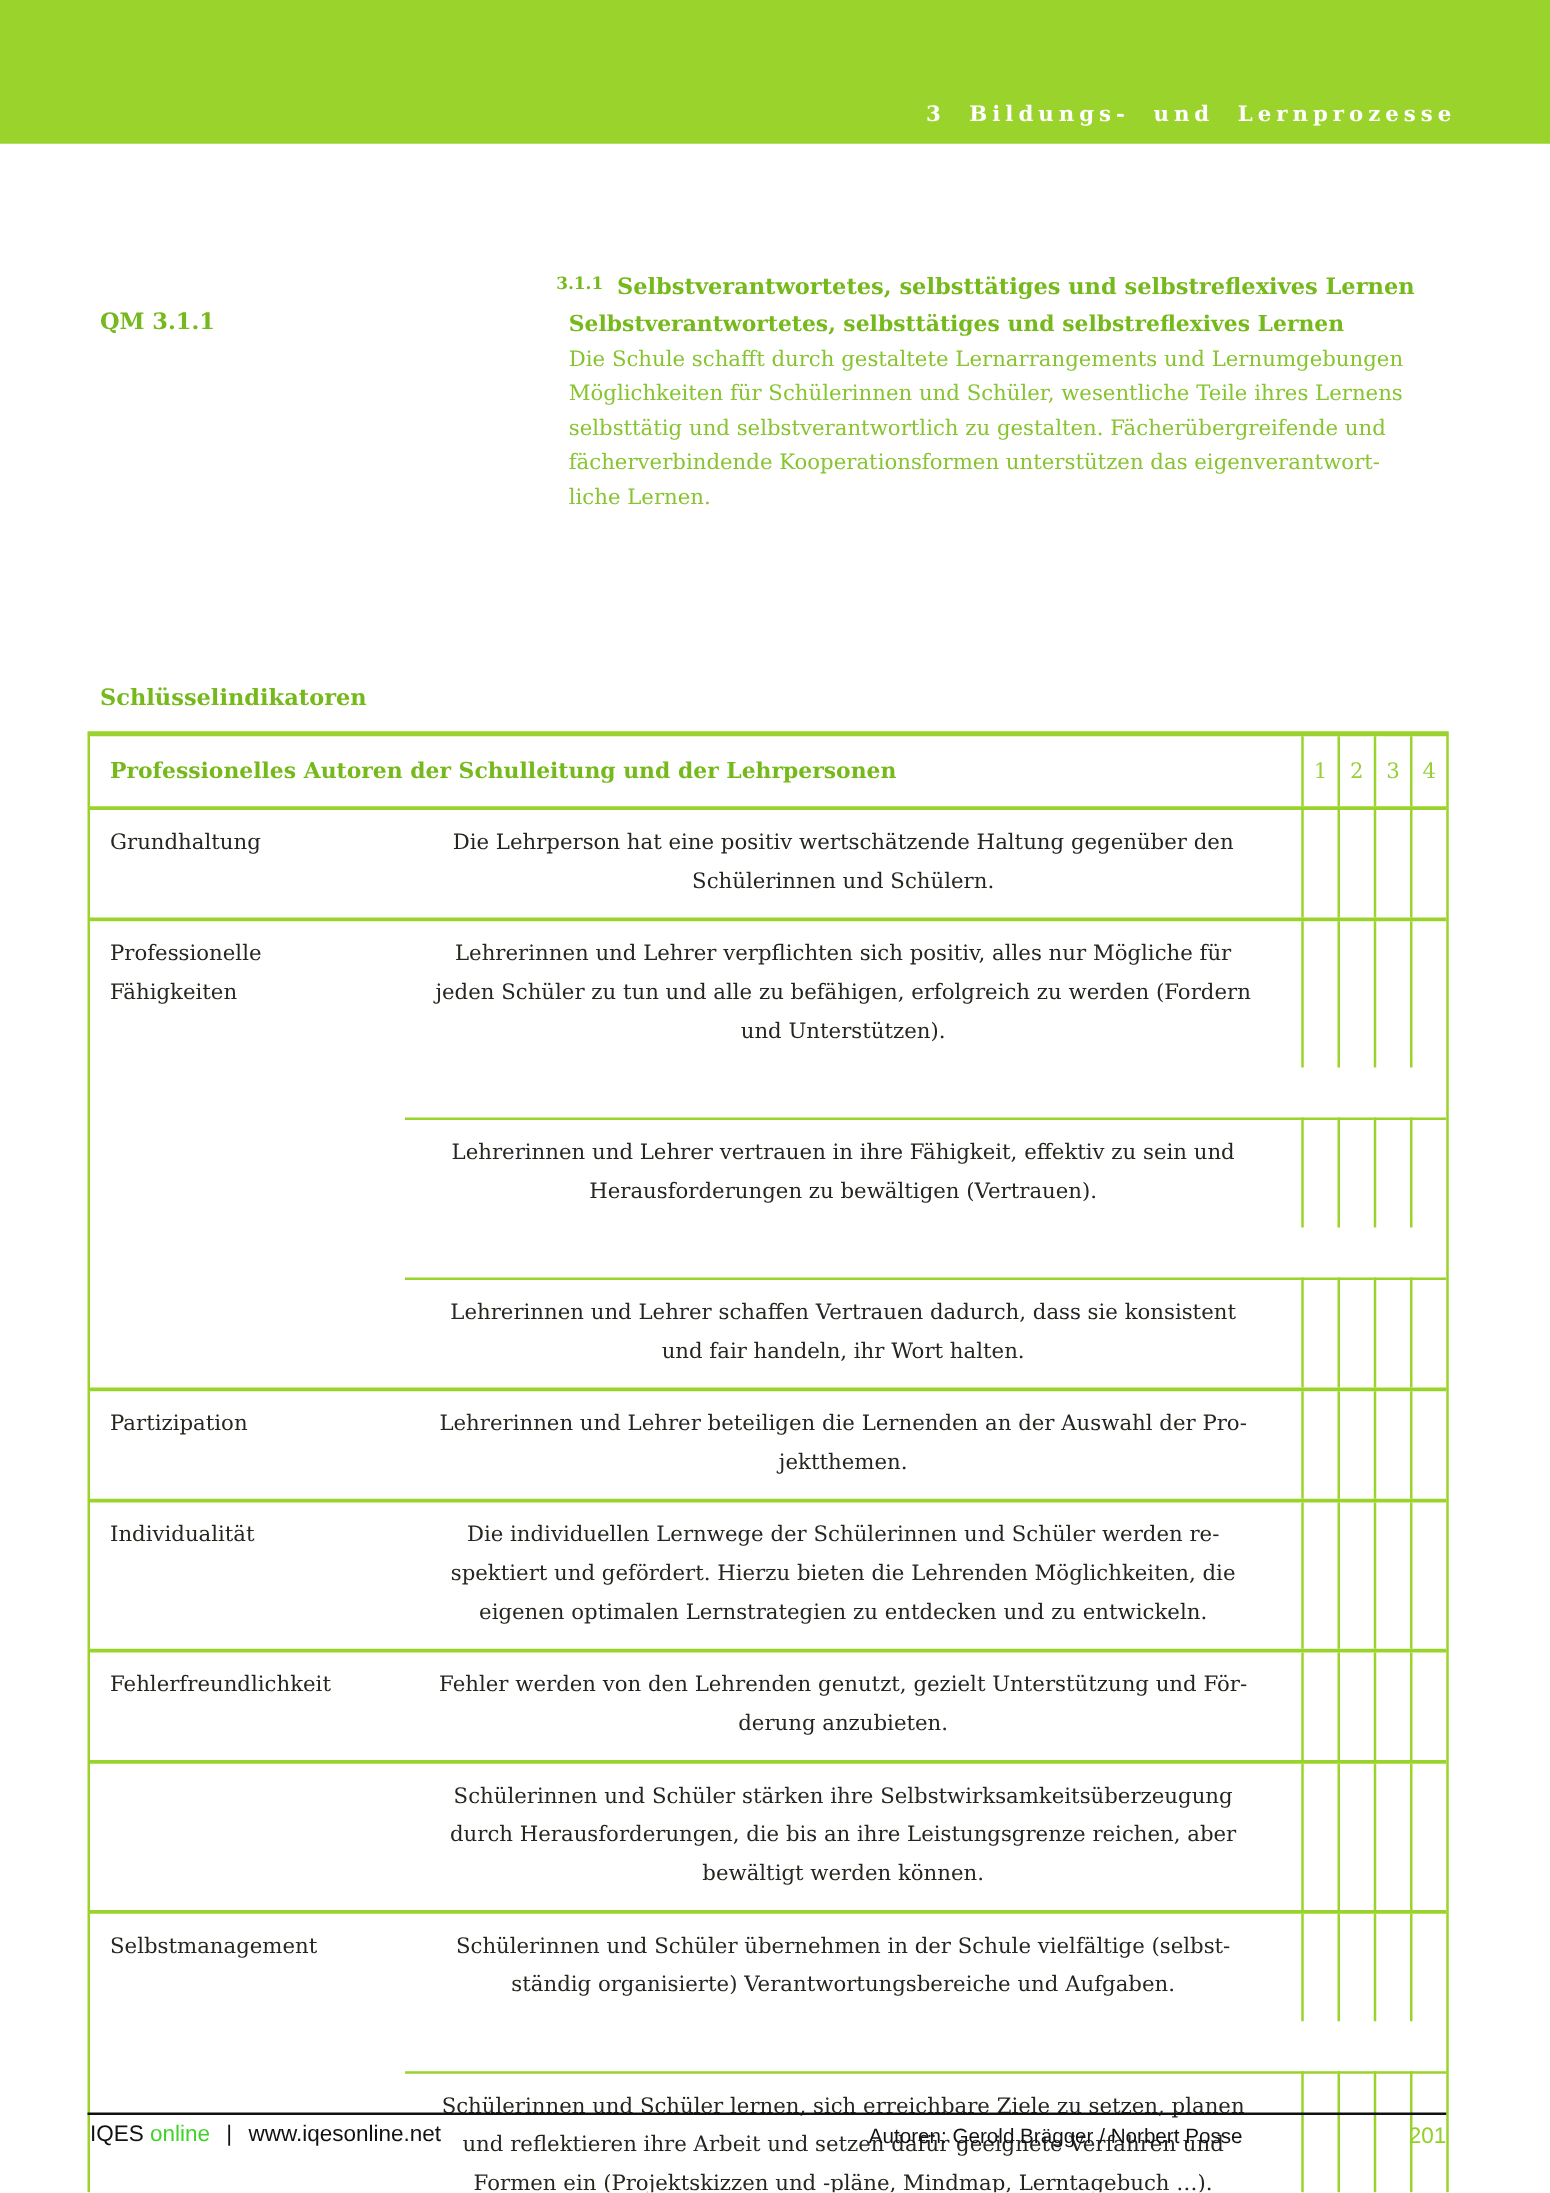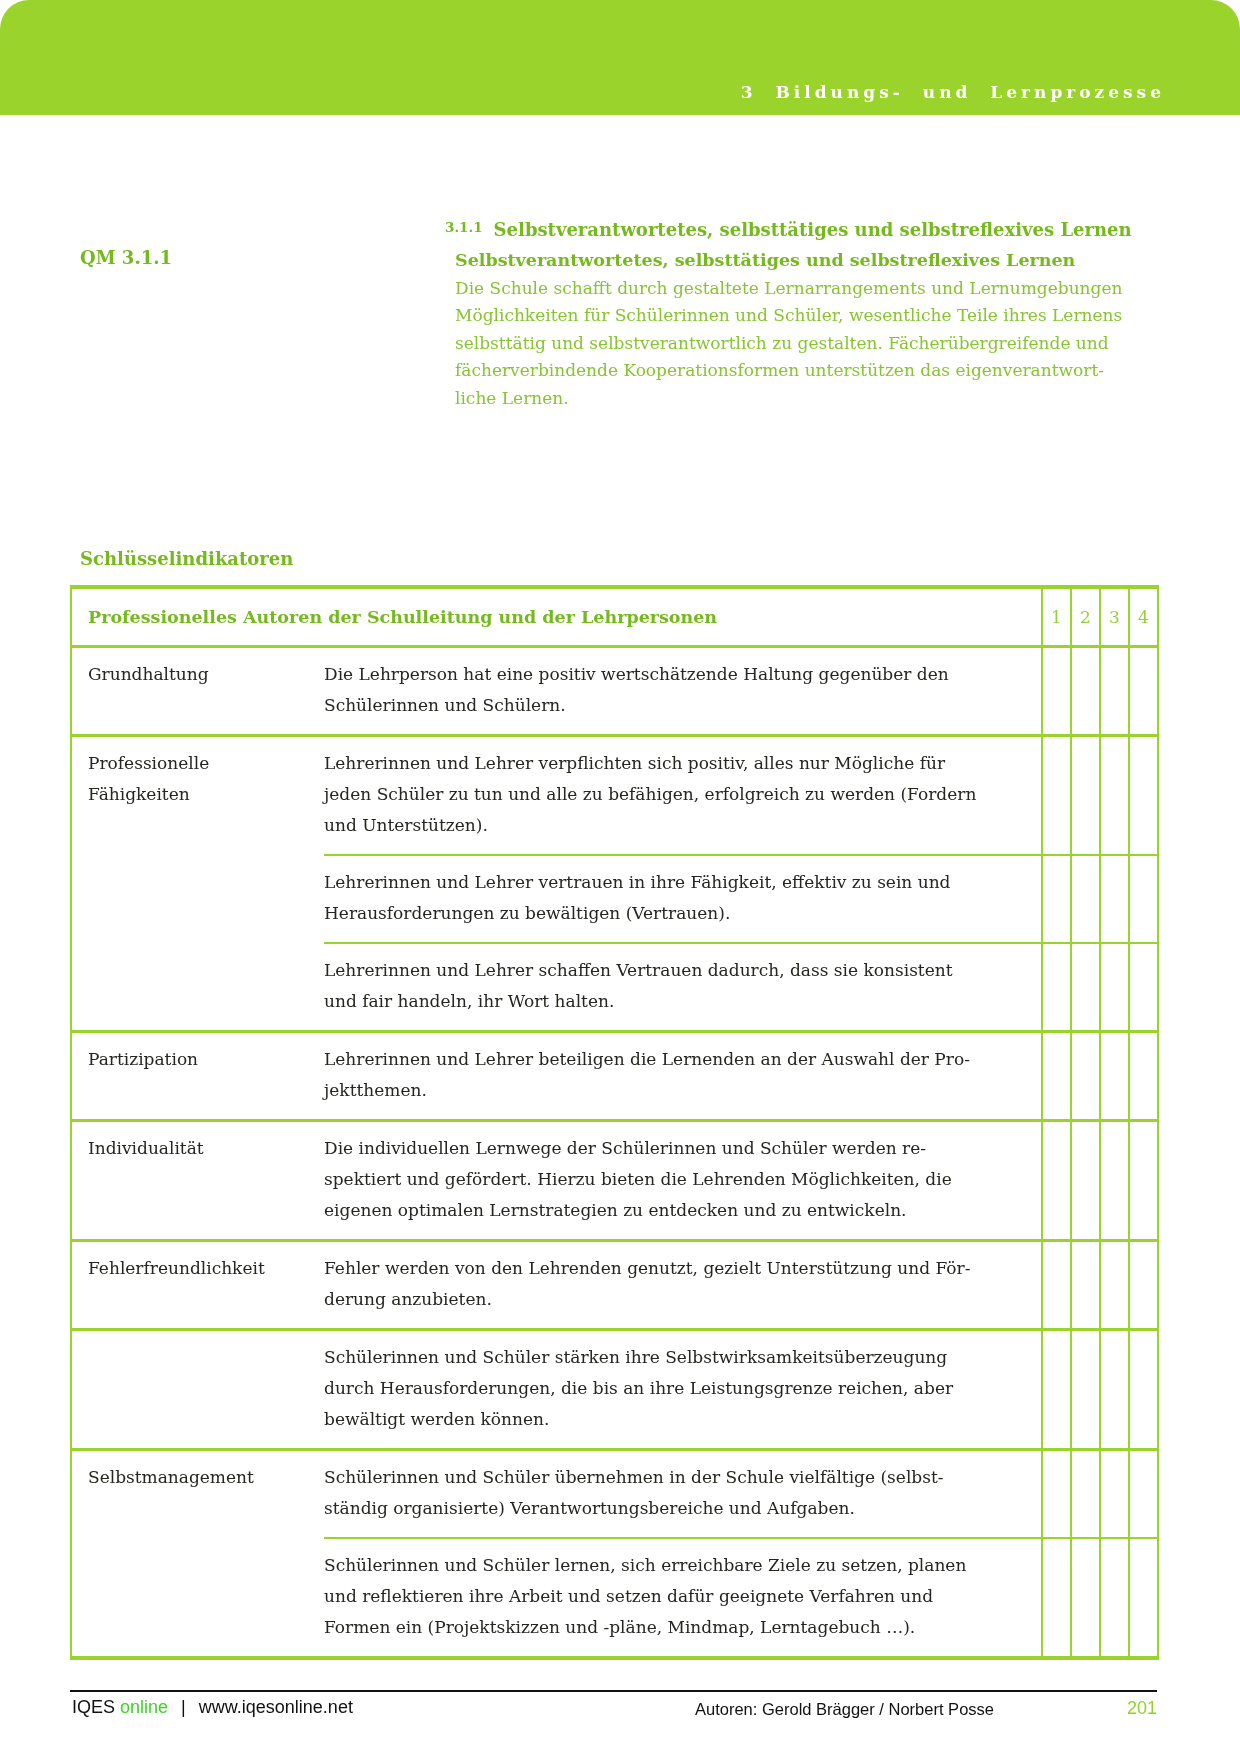--- a/index.html
+++ b/index.html
@@ -1,18 +1,18 @@
 <!DOCTYPE html>
 <html><head>
 <meta charset="utf-8">
 <style>
   html,body{margin:0;padding:0;background:#fff;}
   .page{
     position:relative;width:1240px;height:1754px;background:#ffffff;overflow:hidden;
-    font-family:"DejaVu Serif","Liberation Serif",serif;color:var(--ink,#26251f);border-radius:29px;
+    font-family:"DejaVu Serif","Liberation Serif",serif;color:var(--ink,#26251f);
   }
   .pre{white-space:pre-line;}
 
   
   .topbar{
     position:absolute;top:0;left:0;width:1240px;height:115px;
     background:var(--accent_green,#9ad32b);
     display:flex;align-items:flex-end;justify-content:flex-end;
     padding:0 75px 13px 0;box-sizing:border-box;
   }
@@ -74,24 +74,24 @@
     display:grid;grid-template-columns:252px 717px repeat(4,29px);
     grid-auto-rows:auto;
   }
   .trow + .trow{border-top:3px solid var(--accent_green,#9ad32b);}
   .label{
     grid-column:1;grid-row:1 / span var(--span,1);
     padding:11px 8px 12px 16px;font-size:17px;line-height:31px;
   }
   .text{
     grid-column:2;padding:11px 16px 13px 0;
-    font-size:17px;line-height:31px;
+    font-size:17px;line-height:31px;text-align:center;
   }
   .rate{border-left:2px solid var(--accent_green,#9ad32b);}
-  .s-next{border-top:2px solid var(--accent_green,#9ad32b);}
+  .s-next{border-top:2px solid var(--accent_green,#9ad32b);margin-top:40px;}
 
   
   .footer-rule{
     position:absolute;top:1690px;left:70px;width:1087px;height:2px;
     background:var(--footer_ink,#111111);
   }
   .footer-brand{
     position:absolute;top:1697px;left:72px;
     font-family:"Liberation Sans",sans-serif;font-weight:normal;font-size:18px;
     color:var(--footer_ink,#111111);

